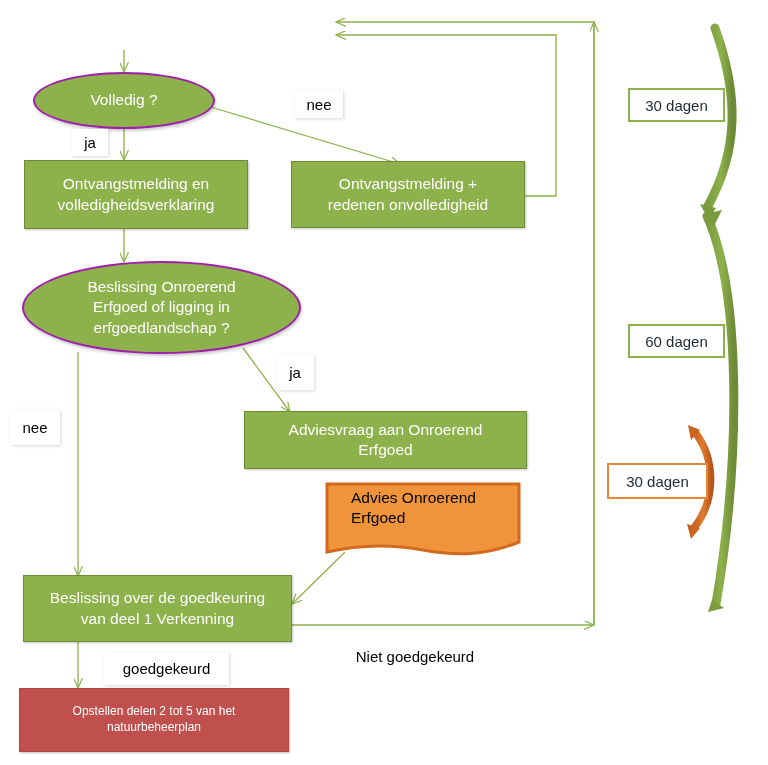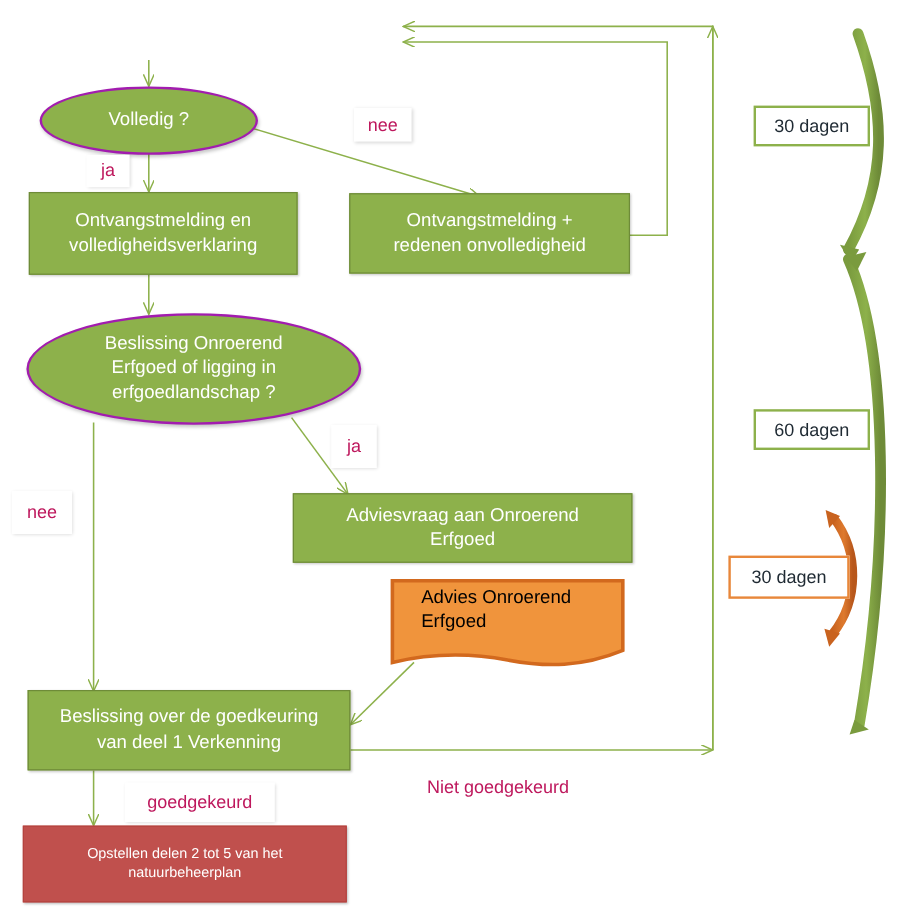--- a/index.html
+++ b/index.html
@@ -79,21 +79,21 @@
     text-align: left;
     color: #000000;
     white-space: pre-line;
     line-height: 1.32;
     padding-bottom: 14px;
     margin-left: 26px;
   }
   .edge-label {
     position: absolute;
     background: #ffffff;
-    color: #be185d;
+    color: #000000;
     font-size: 15px;
     display: flex;
     align-items: center;
     justify-content: center;
     white-space: nowrap;
   }
   .edge-label.boxed {
     box-shadow: 1px 1px 3px rgba(0,0,0,0.16);
   }
   .edge-label.plain {
@@ -237,21 +237,21 @@
   </div>
 
   <div class="edge-label plain" style="left:345px; top:643px; width:140px; height:26px;">
     <span>Niet goedgekeurd</span>
   </div>
 
   <div class="duration-box green" style="left:628px; top:88px; width:97px; height:34px;">
     <span>30 dagen</span>
   </div>
 
-  <div class="duration-box green" style="left:628px; top:341px; width:97px; height:34px;">
+  <div class="duration-box green" style="left:628px; top:324px; width:97px; height:34px;">
     <span>60 dagen</span>
   </div>
 
   <div class="duration-box orange" style="left:607px; top:463px; width:101px; height:36px;">
     <span>30 dagen</span>
   </div>
 
 </div>
 
 </body></html>

